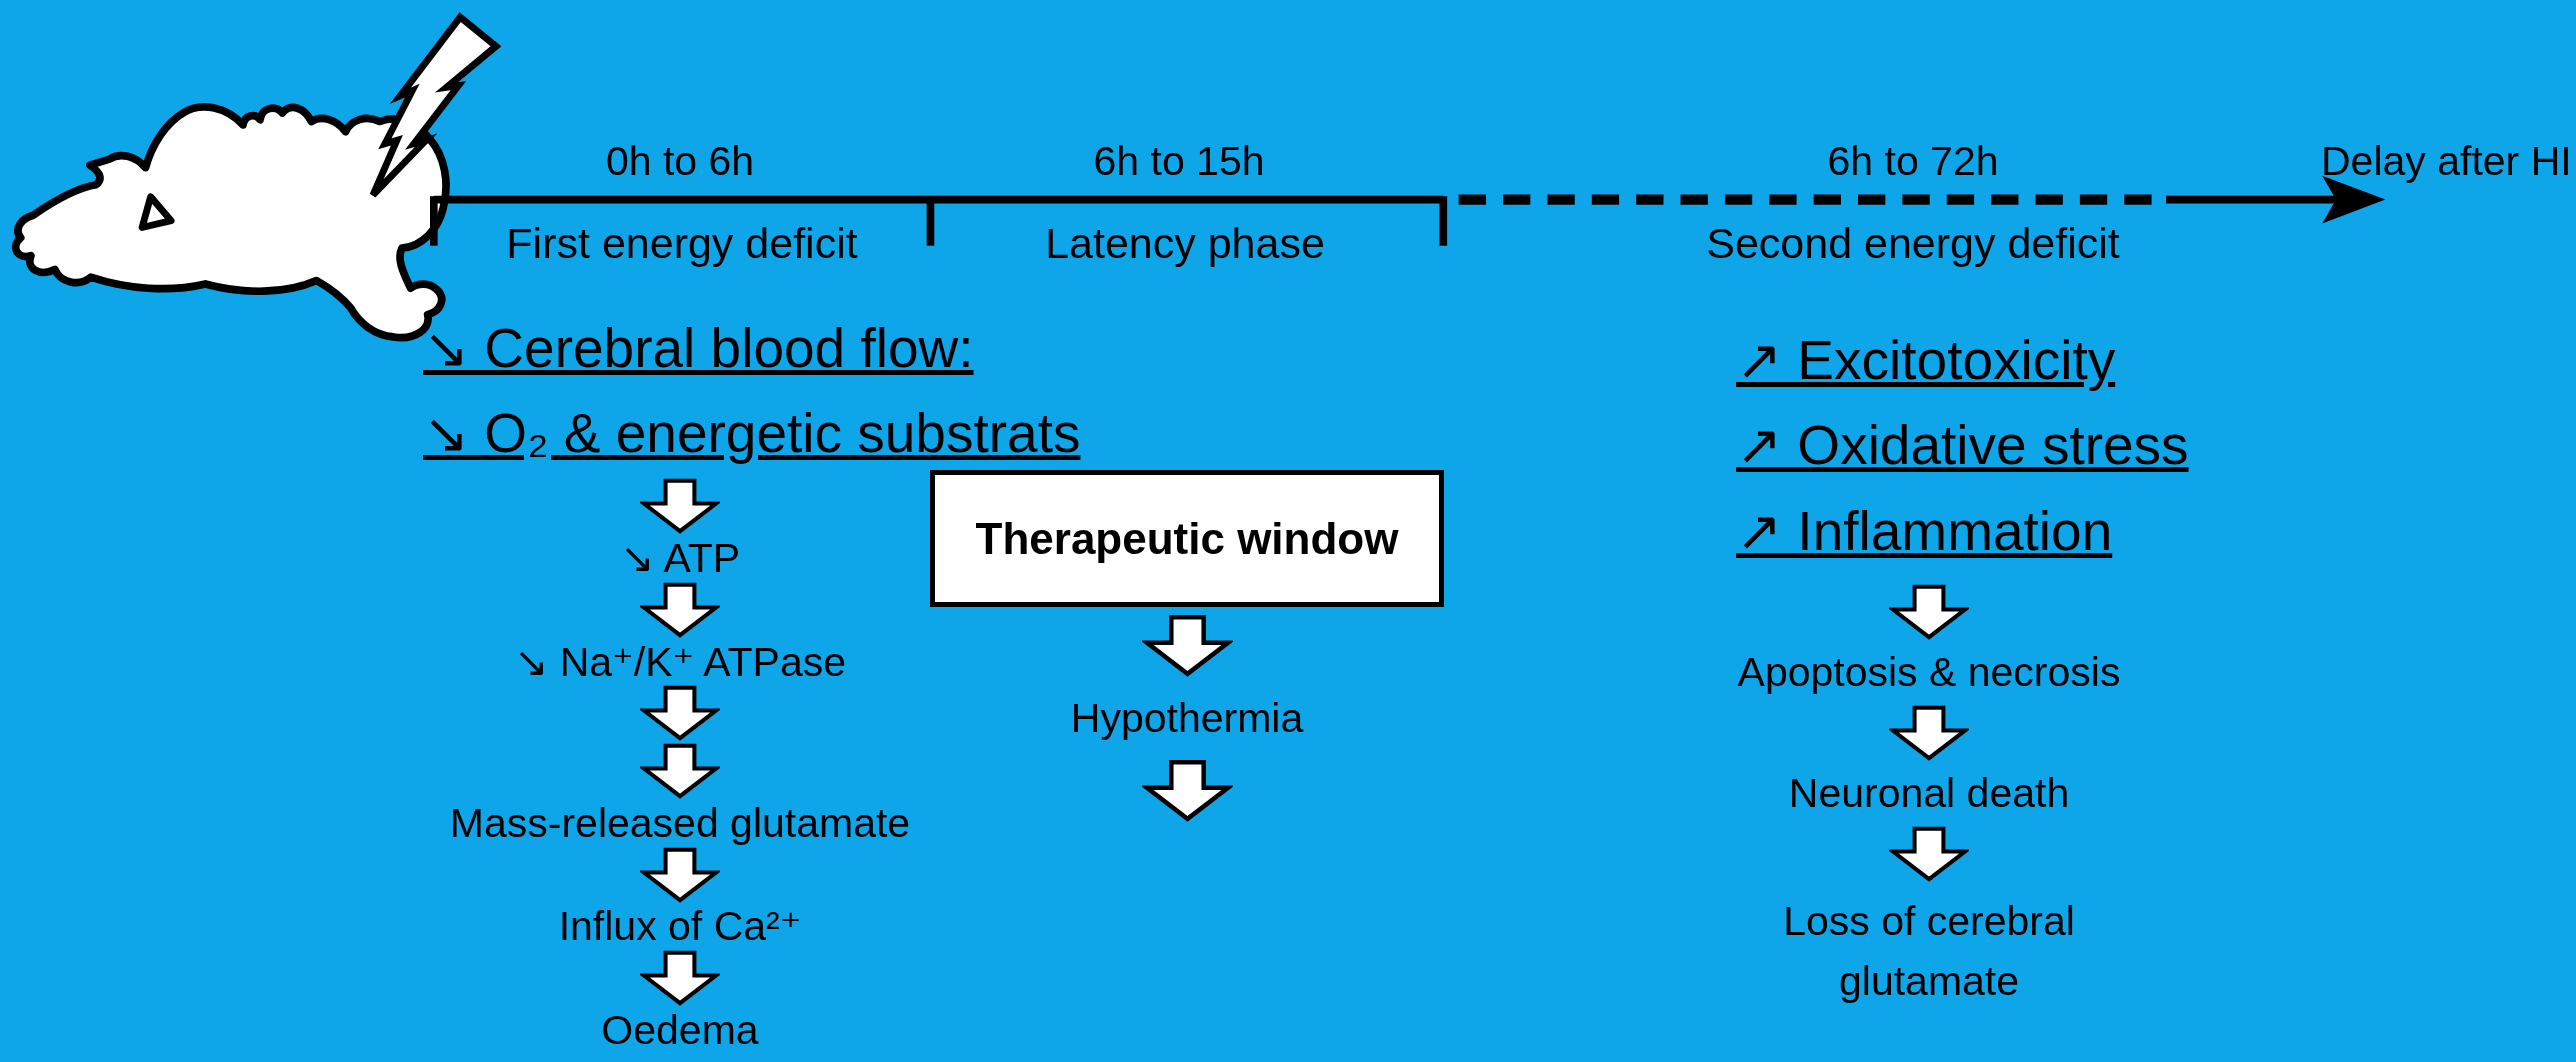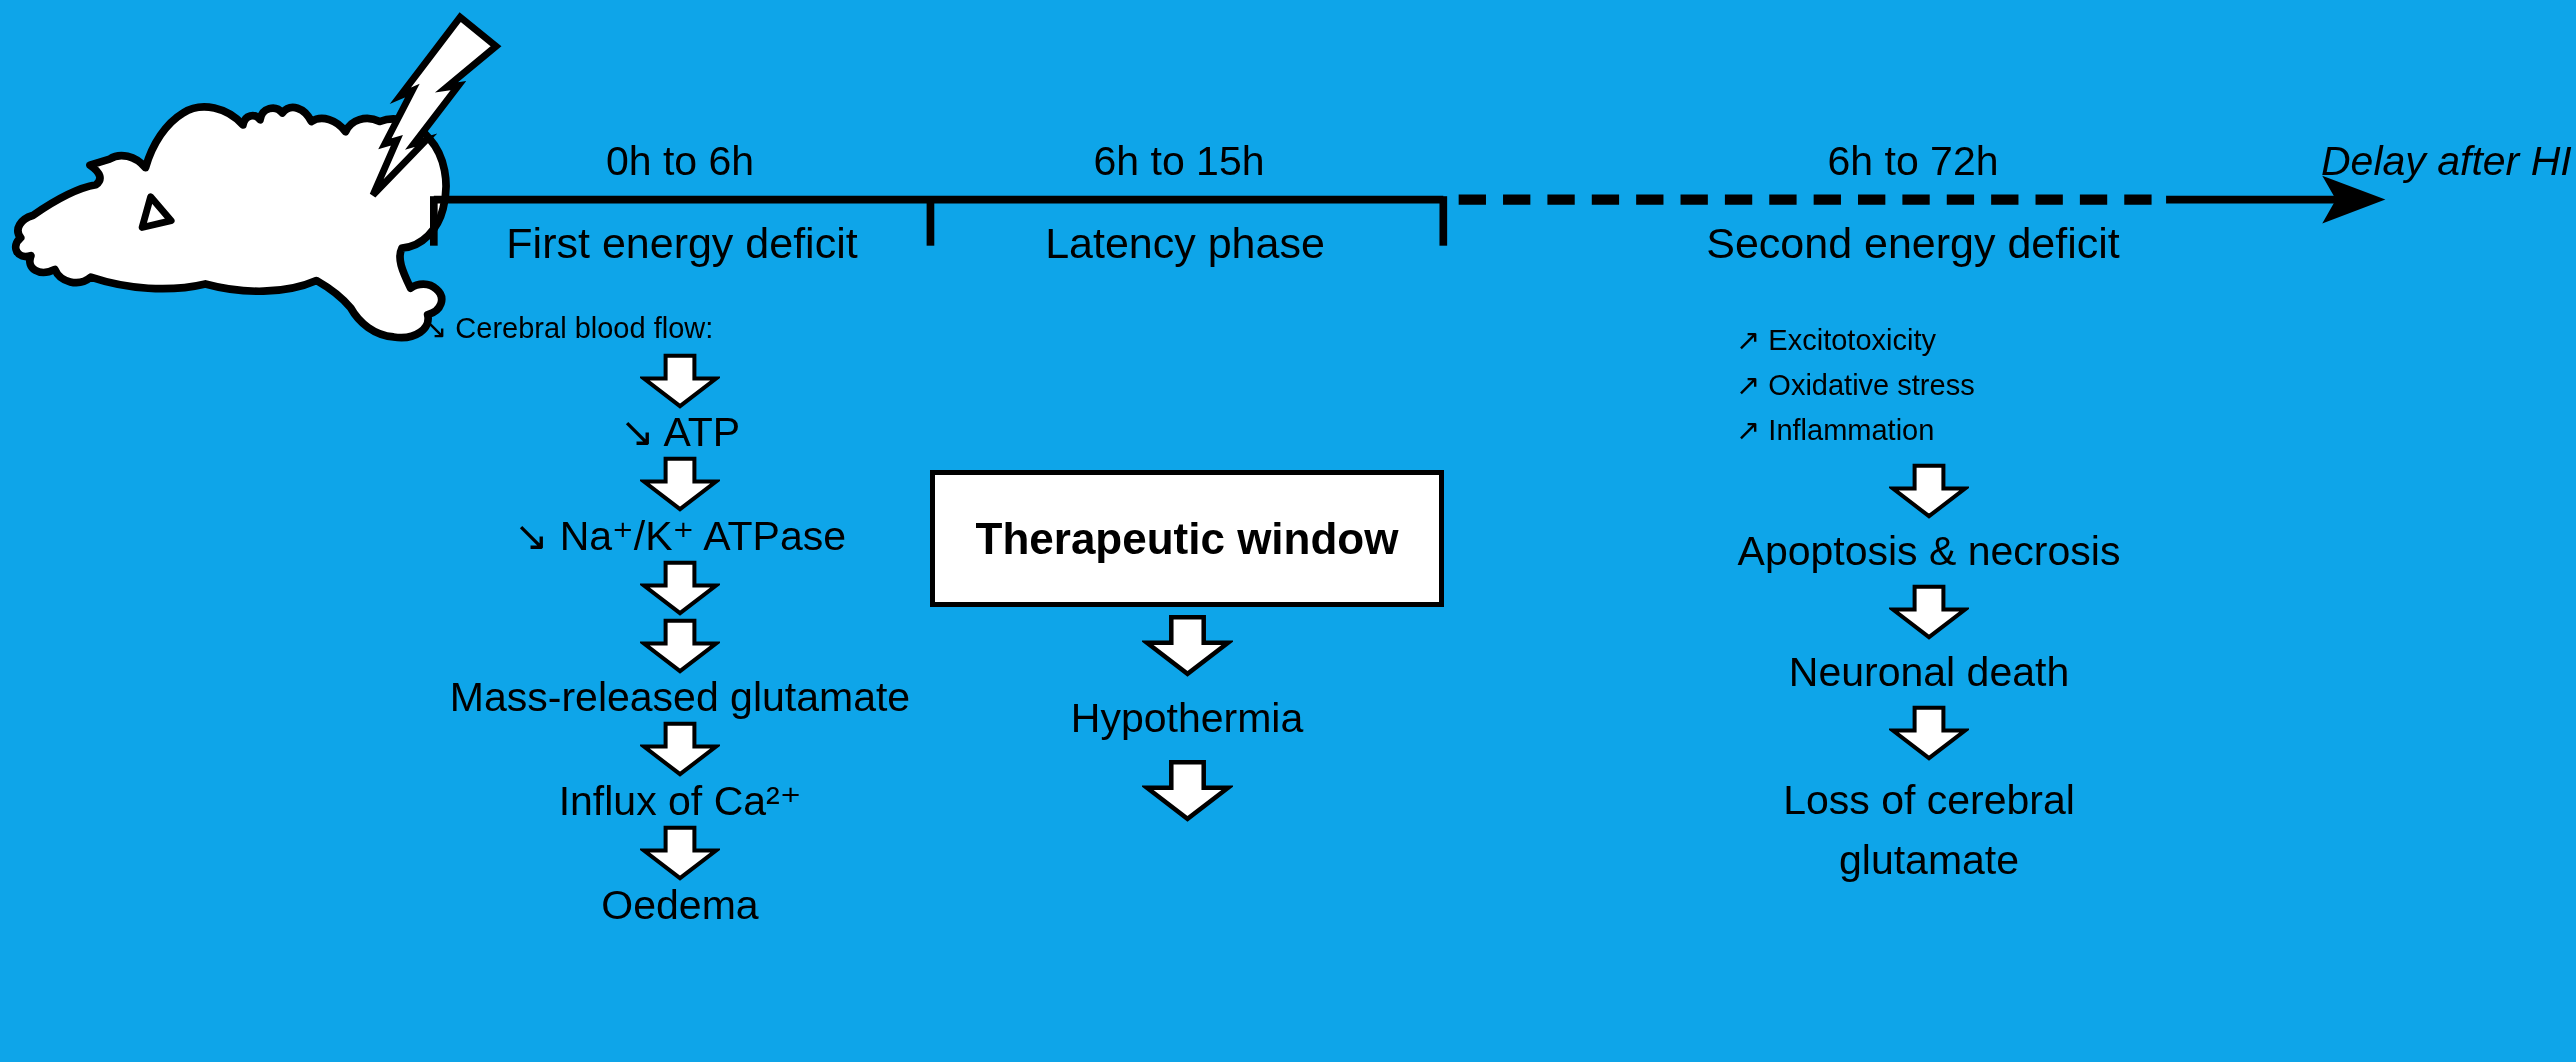--- a/index.html
+++ b/index.html
@@ -1,31 +1,31 @@
 <!DOCTYPE html>
 <html style="font-size:13.7px"><head>
 <meta charset="utf-8">
 <style>
   html,body{margin:0;padding:0;background:#ffffff;}
   body{width:2576px;height:1062px;font-family:"Liberation Sans","DejaVu Sans",sans-serif;color:#000;}
   .canvas{position:relative;width:2576px;height:1062px;background:#0ea5e9;overflow:hidden;}
 
   
   .t-label{position:absolute;top:139px;transform:translateX(-50%);font-size:41px;line-height:1.1;white-space:nowrap;}
-  .t-label.right-edge{transform:none;font-style:italic;}
+  .t-label.right-edge{transform:none;}
   .p-label{position:absolute;top:219px;transform:translateX(-50%);font-size:43px;font-weight:normal;white-space:nowrap;}
 
   
   .col{position:absolute;display:flex;flex-direction:column;align-items:center;}
   .col-left{left:389px;top:306px;width:582px;gap:1.7px;}
   .col-mid{left:930px;top:470px;width:514px;gap:19px;}
   .col-right{left:1698px;top:318px;width:462px;gap:10.3px;}
 
   .step{font-size:41px;line-height:1.08;white-space:nowrap;text-align:center;}
-  .intro{font-size:29px;line-height:1.55;align-self:flex-start;padding-left:34px;white-space:nowrap;}
+  .intro{font-size:55px;line-height:1.55;align-self:flex-start;padding-left:34px;white-space:nowrap;text-decoration:underline;}
   .intro-right{padding-left:38px;}
   .two-line{white-space:normal;line-height:1.45;}
 
   .tw-box{width:100%;box-sizing:border-box;border:5.1px solid #000;height:137px;display:flex;align-items:center;justify-content:center;font-weight:bold;font-size:44px;background:#fff;}
 
   .block-arrow{display:block;width:80px;height:56px;}
   .block-arrow.lg{width:91px;height:63px;}
   .block-arrow.from-box{margin-top:-12px;}
 
   svg{display:block;}
@@ -84,20 +84,21 @@
   <div class="t-label" style="left:1913px">6h to 72h</div>
   <div class="t-label right-edge" style="left:2321px">Delay after HI</div>
 
   <div class="p-label" style="left:682px">First energy deficit</div>
   <div class="p-label" style="left:1913px">Second energy deficit</div>
   <div class="p-label" style="left:1185px">Latency phase</div>
 
   <div class="col col-left">
     <div class="intro">
       <div>↘ Cerebral blood flow:</div>
+      <div>↘ O₂ &amp; energetic substrats</div>
     </div>
     <svg class="block-arrow" viewBox="0 0 200 140">
         <polygon points="64,7 136,7 136,64 190,64 100,133 10,64 64,64" fill="#fff" stroke="#000" stroke-width="10" stroke-linejoin="miter"></polygon>
       </svg>
     <div class="step">↘ ATP</div>
     <svg class="block-arrow" viewBox="0 0 200 140">
         <polygon points="64,7 136,7 136,64 190,64 100,133 10,64 64,64" fill="#fff" stroke="#000" stroke-width="10" stroke-linejoin="miter"></polygon>
       </svg>
     <div class="step">↘ Na⁺/K⁺ ATPase</div>
     <svg class="block-arrow" viewBox="0 0 200 140">

